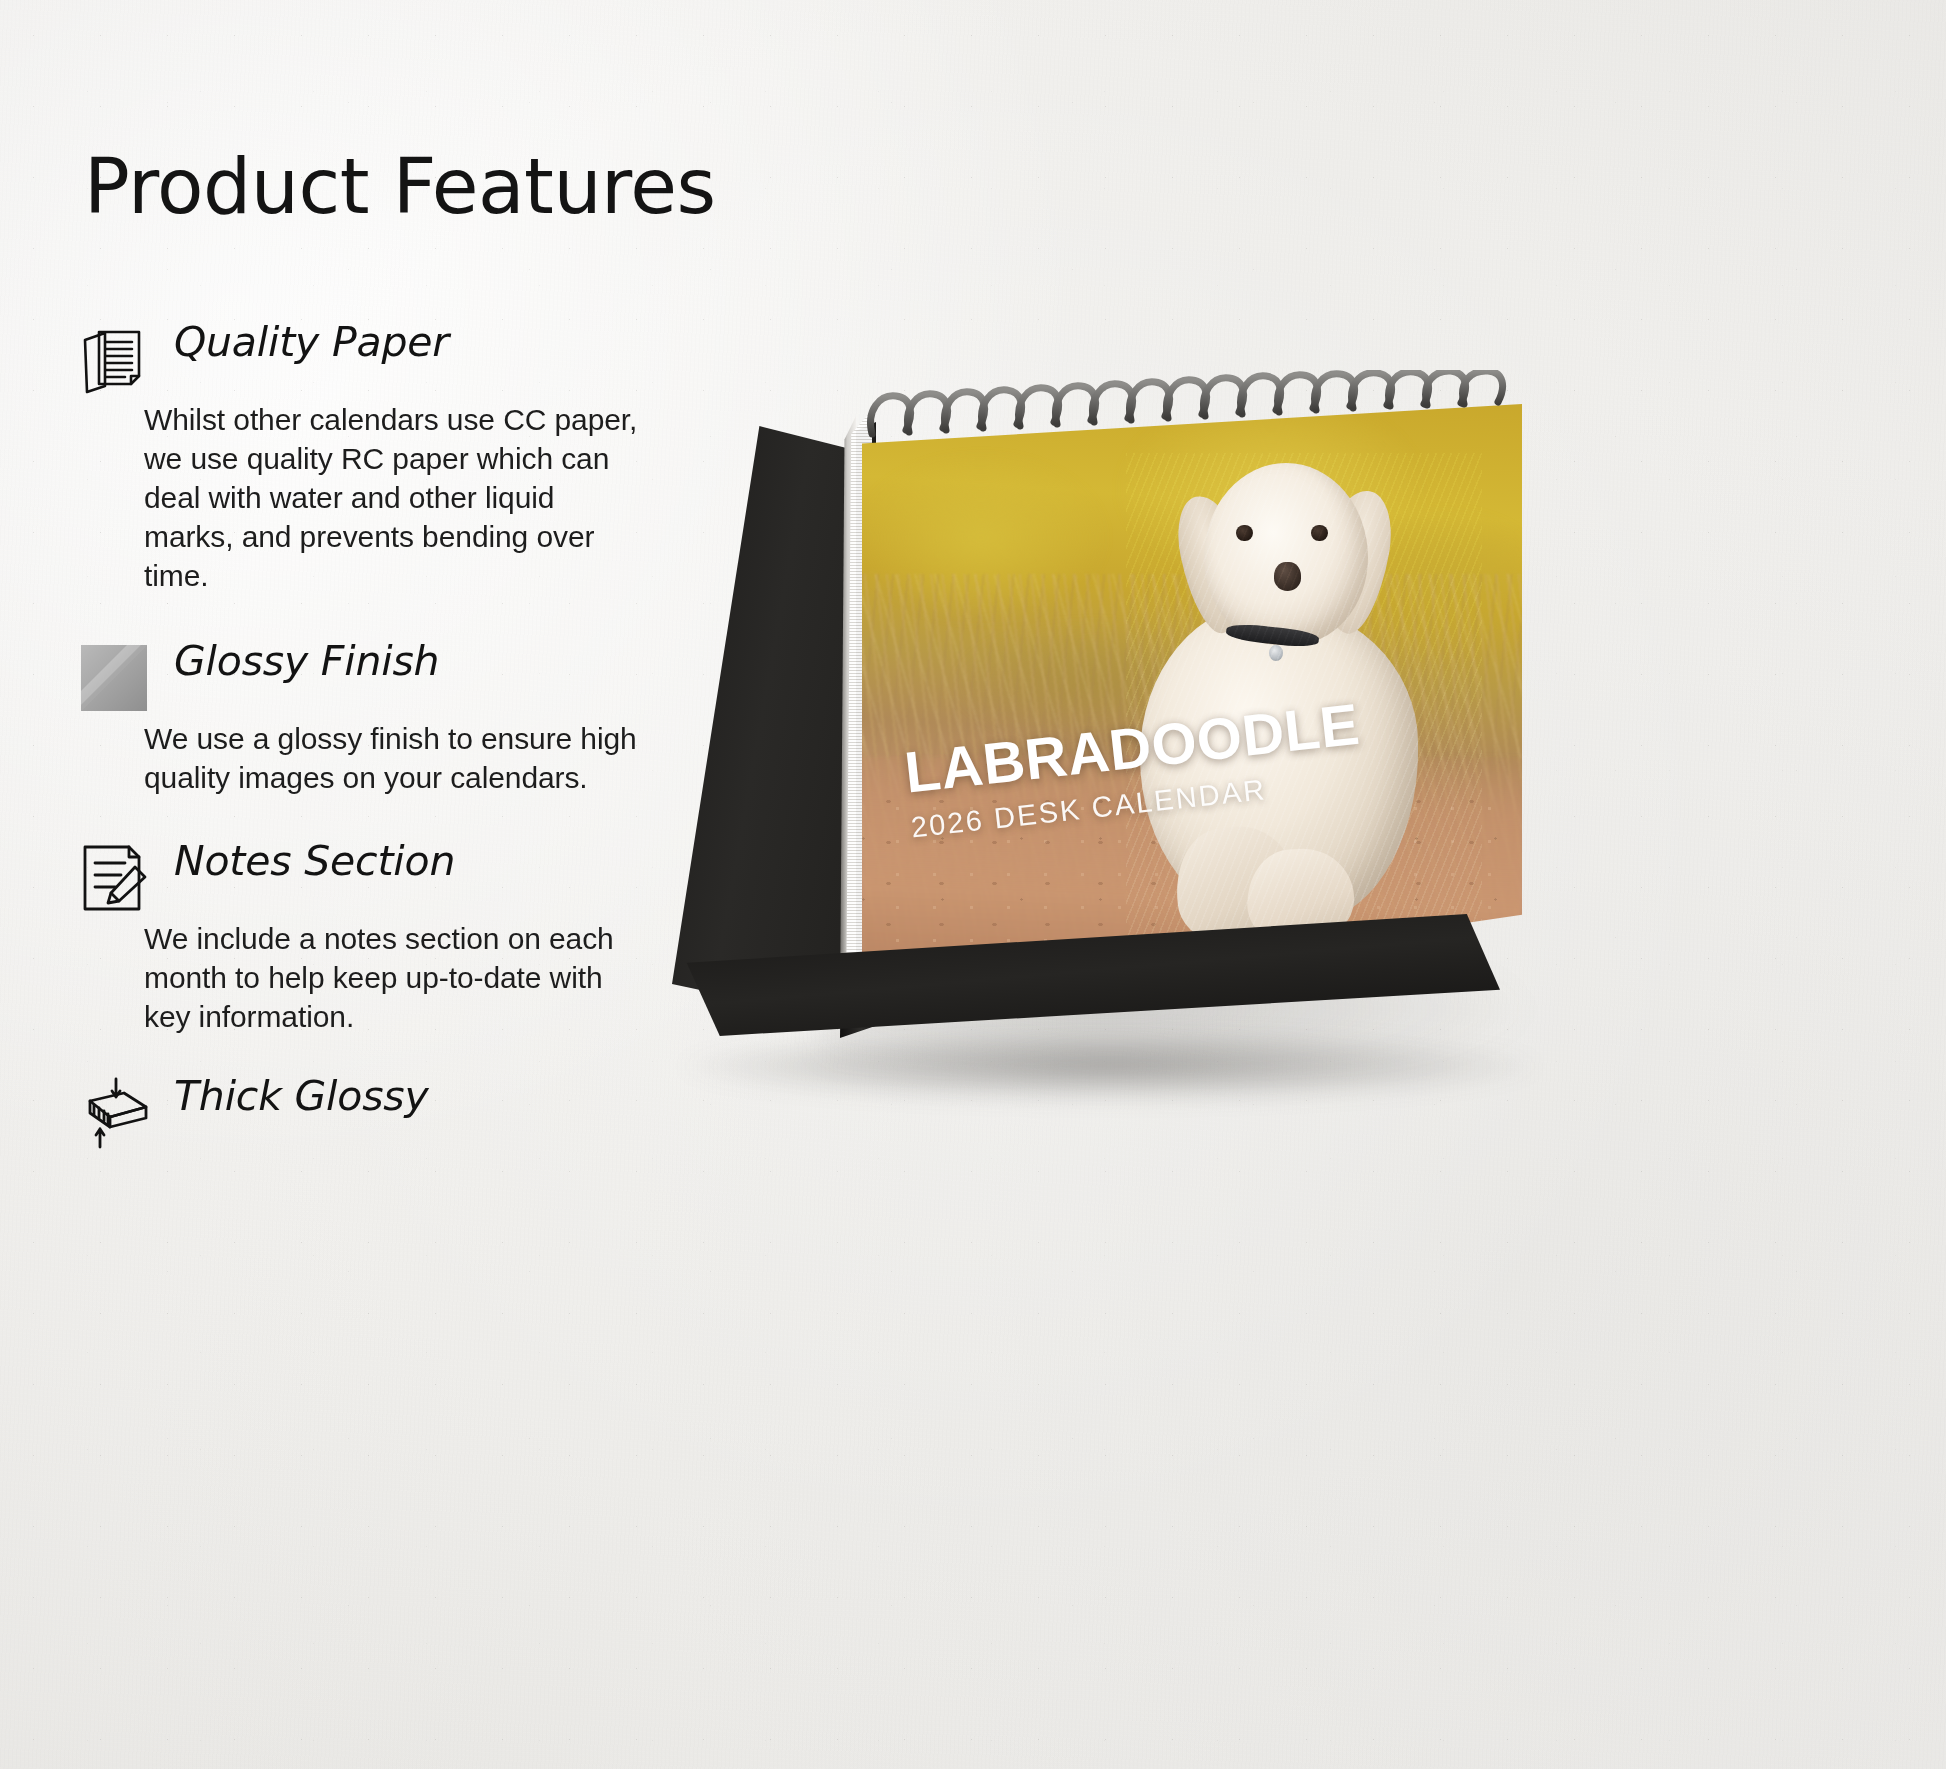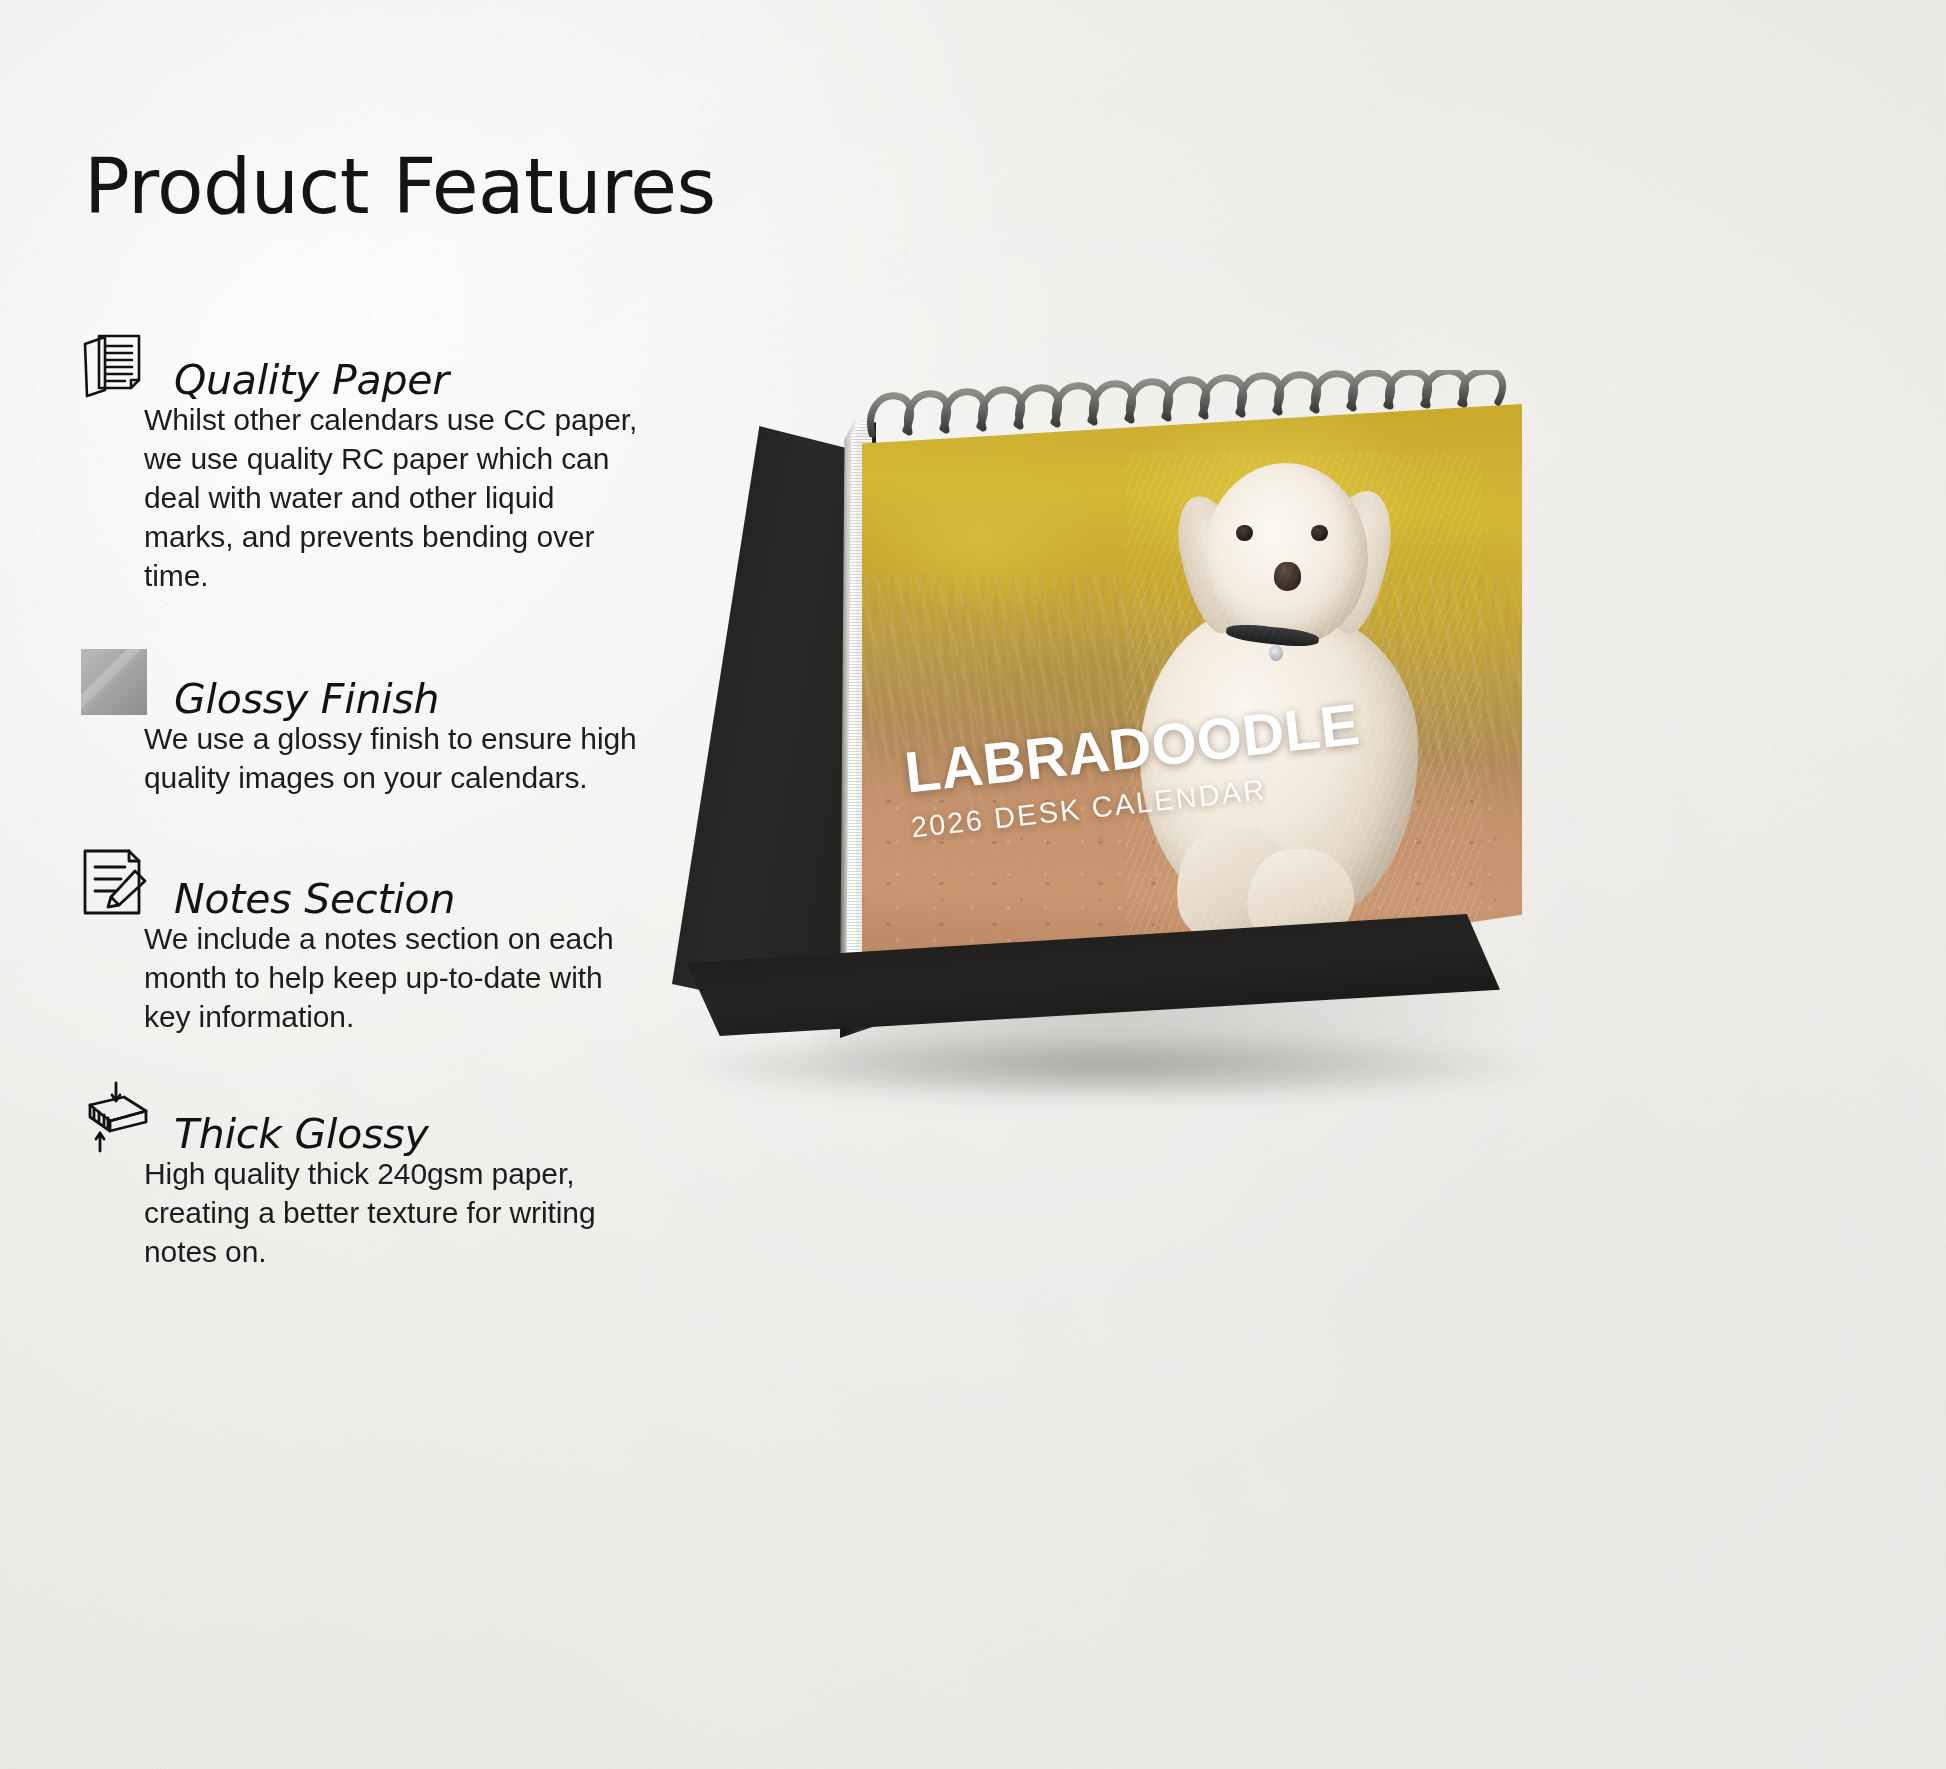--- a/index.html
+++ b/index.html
@@ -76,21 +76,21 @@
     width: 620px;
   }
 
   .feature {
     position: relative;
     margin-bottom: 34px;
   }
 
   .feature-head {
     display: flex;
-    align-items: flex-end;
+    align-items: flex-start;
     gap: 18px;
     height: 86px;
   }
 
   .feature-icon {
     width: 84px;
     min-width: 84px;
     height: 82px;
     display: flex;
     align-items: center;
@@ -530,21 +530,20 @@
               <path d="M16,26 L16,38 L36,52 L36,42"></path>
               <path d="M36,42 L72,32 L72,43 L36,52"></path>
               <path d="M20,30 L20,40 M25,33 L25,43 M30,36 L30,46 M34,39 L34,49"></path>
               <path d="M42,4 L42,22 M42,22 L38,16 M42,22 L46,16"></path>
               <path d="M26,72 L26,54 M26,54 L22,60 M26,54 L30,60"></path>
             </g>
           </svg>
         </div>
         <div class="feature-title">Thick Glossy</div>
       </div>
-      <div class="feature-body">High quality thick 240gsm paper, creating a better texture for writing notes on.</div>
     </div>
 
   </div>
 
   <div class="calendar-stage">
 
     <div class="cal-shadow2"></div>
     <div class="cal-shadow"></div>
 
     <div class="cal-back"></div>

